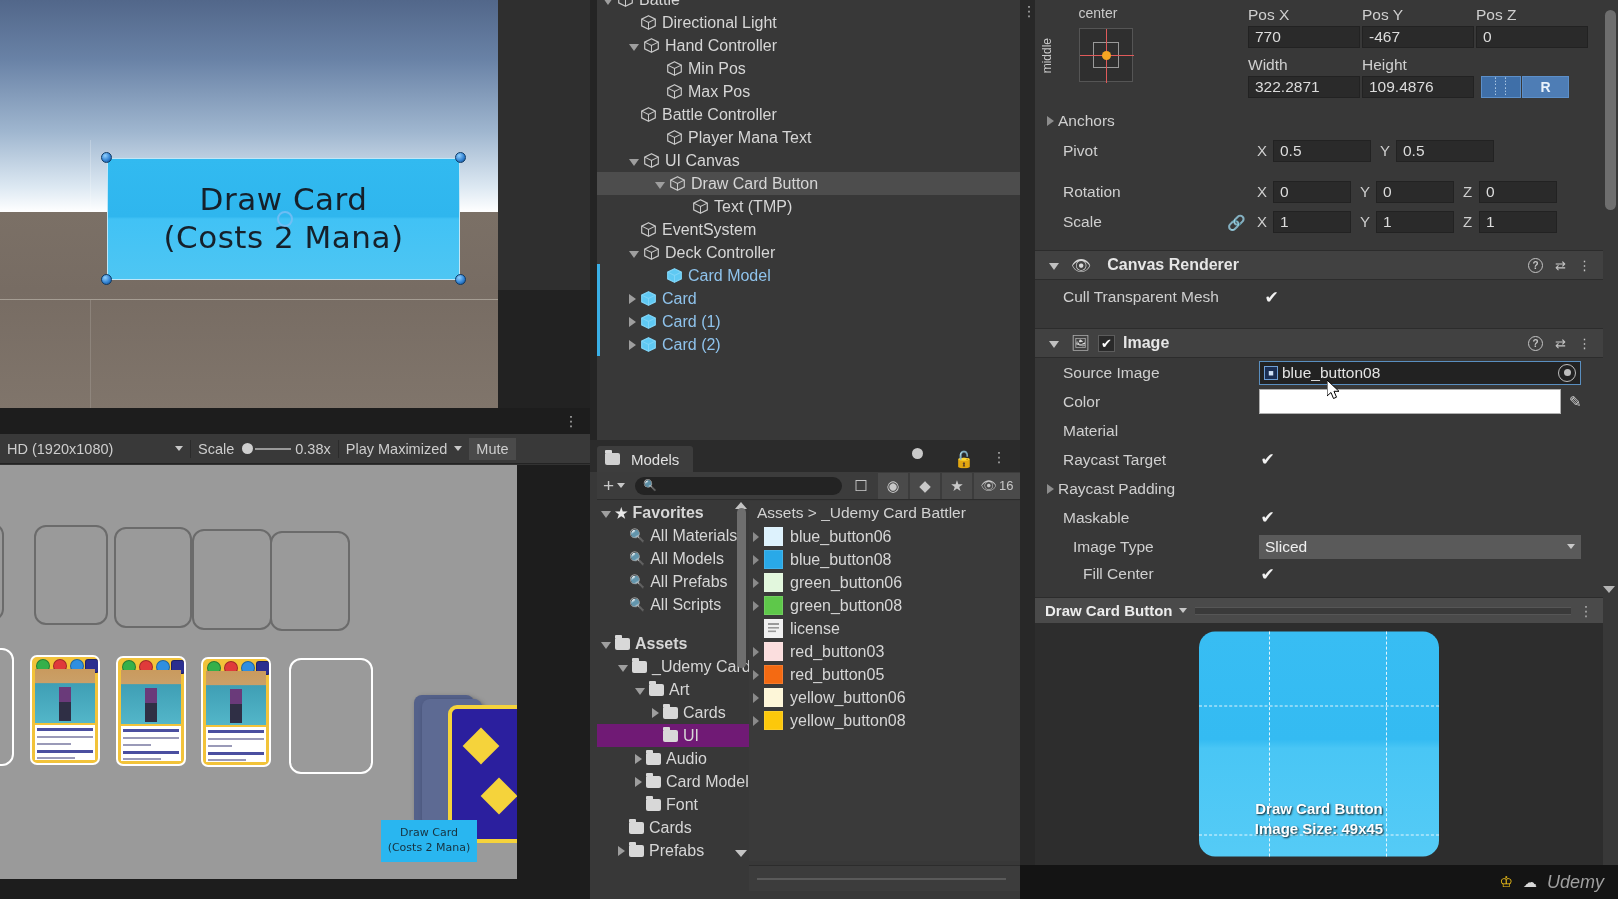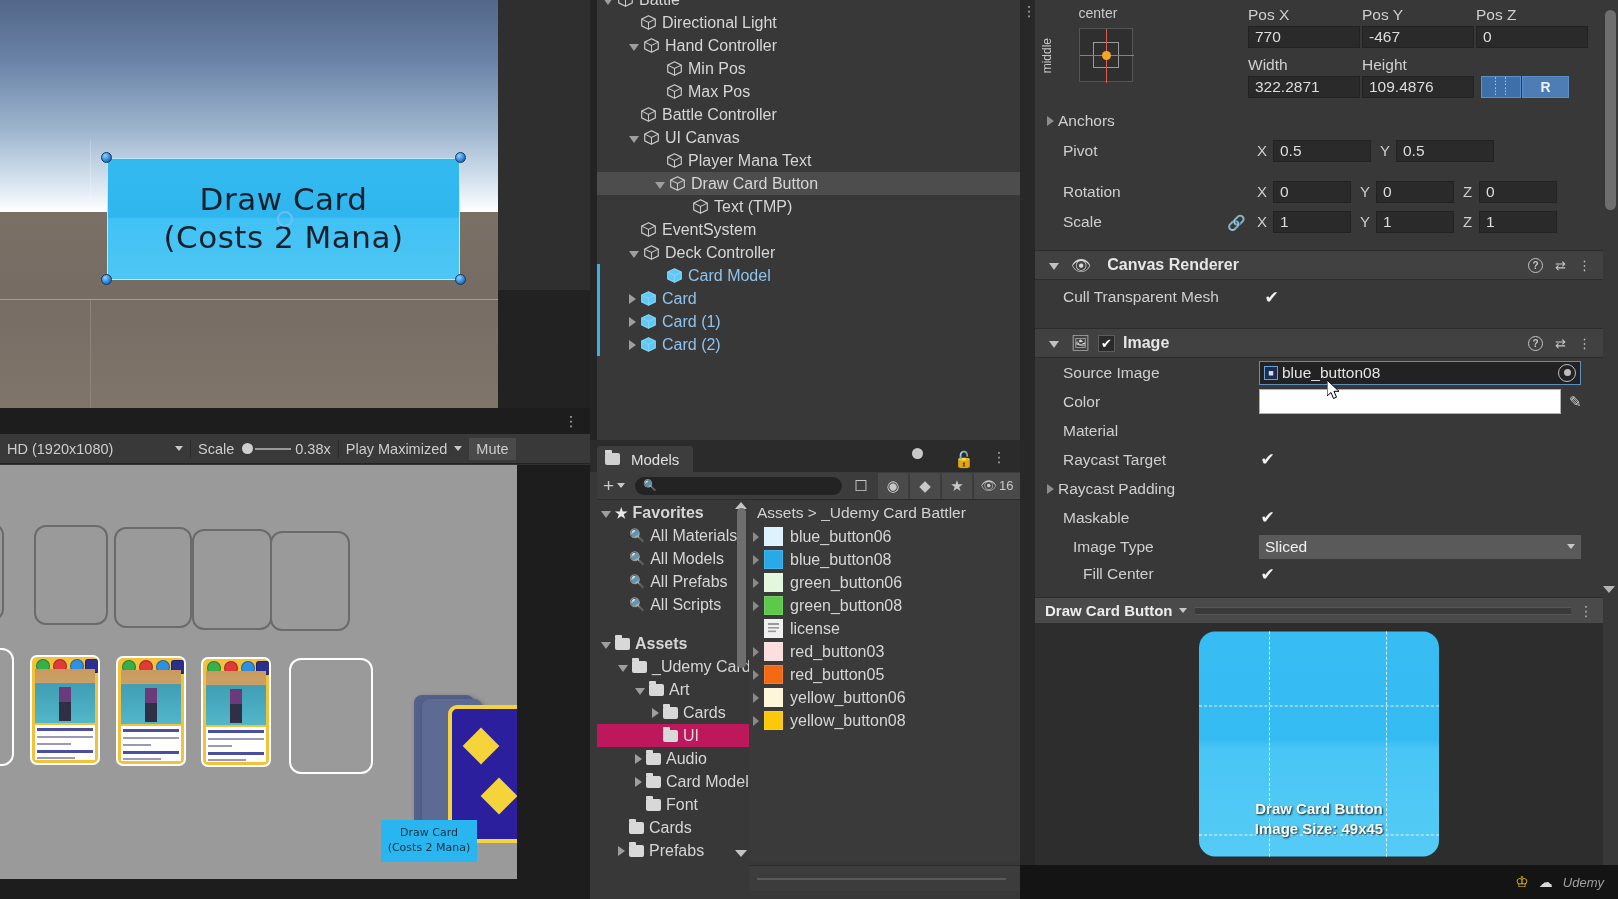--- a/index.html
+++ b/index.html
@@ -193,21 +193,21 @@
   .tbtn { width: 30px; height: 26px; display: flex; align-items: center;
     justify-content: center; color: #c8c8c8; font-size: 15px; background: #4a4a4a; }
   .tbtn.flat { background: transparent; }
 
   #proj-tree {
     position: absolute; left: 7px; top: 61px; width: 152px; bottom: 38px;
     background: #383838; overflow: hidden;
   }
   .p-row { height: 23px; display: flex; align-items: center; font-size: 16px;
     color: #d6d6d6; white-space: nowrap; }
-  .p-row.sel { background: #be185d; }
+  .p-row.sel { background: #701a75; }
   .p-row.bold { font-weight: bold; }
   .folder { width: 15px; height: 12px; margin-right: 5px; flex: 0 0 auto;
     background: #d8d8d8; border-radius: 1px 2px 2px 2px; position: relative; }
   .folder::before { content:''; position:absolute; left:0; top:-3px; width:7px; height:3px;
     background:#d8d8d8; border-radius:1px 1px 0 0; }
   .star { color: #e8e8e8; margin-right: 5px; font-size: 14px; }
   .magn { color: #c6c6c6; margin-right: 5px; font-size: 13px; }
 
   #proj-treescroll {
     position: absolute; left: 147px; top: 68px; width: 9px; height: 160px;
@@ -511,39 +511,39 @@
         <div class="h-row" style="padding-left: 32px;">
           <span class="tri none"></span>
           <span class="cube">
             <svg width="17" height="17" viewBox="0 0 20 20" style="display:block;">
               <path d="M10 2 L18 6 L18 14 L10 18 L2 14 L2 6 Z" fill="none" stroke="#c8c8c8" stroke-width="1.4" stroke-linejoin="round"></path>
               <path d="M2 6 L10 10 L18 6 M10 10 L10 18" fill="none" stroke="#c8c8c8" stroke-width="1.2"></path>
             </svg>
           </span>
           <span>Battle Controller</span>
         </div>
+        <div class="h-row" style="padding-left: 58px;">
+          <span class="tri none"></span>
+          <span class="cube">
+            <svg width="17" height="17" viewBox="0 0 20 20" style="display:block;">
+              <path d="M10 2 L18 6 L18 14 L10 18 L2 14 L2 6 Z" fill="none" stroke="#c8c8c8" stroke-width="1.4" stroke-linejoin="round"></path>
+              <path d="M2 6 L10 10 L18 6 M10 10 L10 18" fill="none" stroke="#c8c8c8" stroke-width="1.2"></path>
+            </svg>
+          </span>
+          <span>Player Mana Text</span>
+        </div>
         <div class="h-row" style="padding-left: 32px;">
           <span class="tri open"></span>
           <span class="cube">
             <svg width="17" height="17" viewBox="0 0 20 20" style="display:block;">
               <path d="M10 2 L18 6 L18 14 L10 18 L2 14 L2 6 Z" fill="none" stroke="#c8c8c8" stroke-width="1.4" stroke-linejoin="round"></path>
               <path d="M2 6 L10 10 L18 6 M10 10 L10 18" fill="none" stroke="#c8c8c8" stroke-width="1.2"></path>
             </svg>
           </span>
           <span>UI Canvas</span>
-        </div>
-        <div class="h-row" style="padding-left: 58px;">
-          <span class="tri none"></span>
-          <span class="cube">
-            <svg width="17" height="17" viewBox="0 0 20 20" style="display:block;">
-              <path d="M10 2 L18 6 L18 14 L10 18 L2 14 L2 6 Z" fill="none" stroke="#c8c8c8" stroke-width="1.4" stroke-linejoin="round"></path>
-              <path d="M2 6 L10 10 L18 6 M10 10 L10 18" fill="none" stroke="#c8c8c8" stroke-width="1.2"></path>
-            </svg>
-          </span>
-          <span>Player Mana Text</span>
         </div>
         <div class="h-row sel" style="padding-left: 58px;">
           <span class="tri open"></span>
           <span class="cube">
             <svg width="17" height="17" viewBox="0 0 20 20" style="display:block;">
               <path d="M10 2 L18 6 L18 14 L10 18 L2 14 L2 6 Z" fill="none" stroke="#c8c8c8" stroke-width="1.4" stroke-linejoin="round"></path>
               <path d="M2 6 L10 10 L18 6 M10 10 L10 18" fill="none" stroke="#c8c8c8" stroke-width="1.2"></path>
             </svg>
           </span>
           <span>Draw Card Button</span>
@@ -963,21 +963,21 @@
         </div>
       </div>
     </div>
 
     <div id="insp-scrollbar"></div>
     <div id="insp-scroll-down"></div>
 
     <div id="watermark">
       <span style="color:#f5c518; font-size:15px;">♔</span>
       <span style="color:#d8d8d8; font-size:14px;">☁</span>
-      <span style="color:#a0a0a0; font-size:13px; font-style:italic;">Udemy</span>
+      <span style="color:#a0a0a0; font-size:18px; font-style:italic;">Udemy</span>
     </div>
   </div>
 
   <div id="cursor">
     <svg width="16" height="22" viewBox="0 0 16 22">
       <path d="M0 0 L0 16 L4 12.5 L6.5 18.5 L9.5 17.2 L7 11.3 L12 11.3 Z" fill="#ffffff" stroke="#000000" stroke-width="1"></path>
     </svg>
   </div>
 
 </div>

